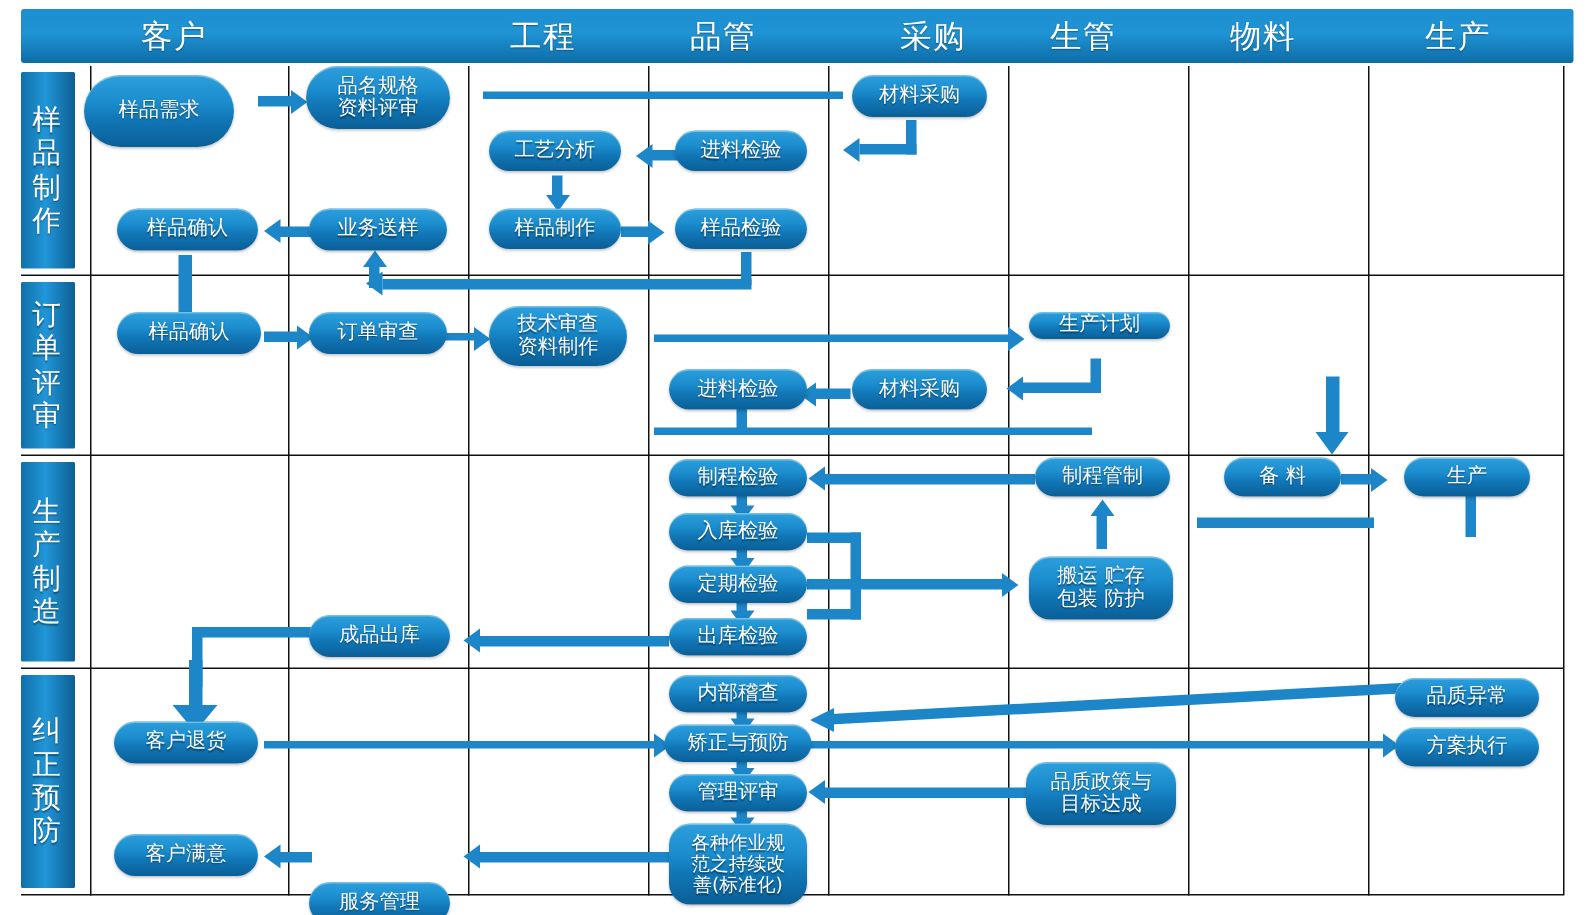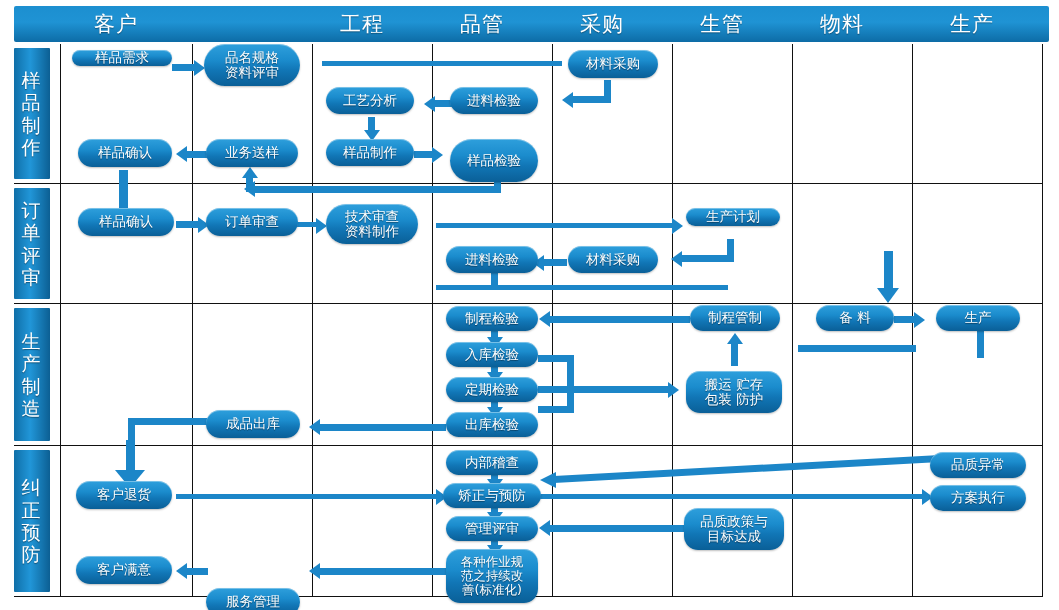--- a/index.html
+++ b/index.html
@@ -70,21 +70,21 @@
 </style>
 </head>
 <body>
 
 <div id="canvas">
 
   <div class="hdr-bar"></div>
   <div class="hdr-cell" style="left:50px;width:132px;">客户</div>
   <div class="hdr-cell" style="left:302px;width:120px;">工程</div>
   <div class="hdr-cell" style="left:422px;width:120px;">品管</div>
-  <div class="hdr-cell" style="left:542px;width:120px;">采购</div>
+  <div class="hdr-cell" style="left:562px;width:120px;">采购</div>
   <div class="hdr-cell" style="left:662px;width:120px;">生管</div>
   <div class="hdr-cell" style="left:782px;width:120px;">物料</div>
   <div class="hdr-cell" style="left:902px;width:140px;">生产</div>
 
   <div class="vline" style="left:60px;top:44px;height:553px;"></div>
   <div class="vline" style="left:192px;top:44px;height:553px;"></div>
   <div class="vline" style="left:312px;top:44px;height:553px;"></div>
   <div class="vline" style="left:432px;top:44px;height:553px;"></div>
   <div class="vline" style="left:552px;top:44px;height:553px;"></div>
   <div class="vline" style="left:672px;top:44px;height:553px;"></div>
@@ -145,30 +145,30 @@
 
   <div class="lv" style="left:494px;top:168px;height:22px;"></div>
   <div class="lh" style="left:255px;top:186px;width:246px;"></div>
   <div class="ar ar-l" style="left:244px;top:181px;"></div>
   <div class="lv" style="left:246px;top:176px;height:16px;"></div>
   <div class="ar ar-u" style="left:242px;top:167px;"></div>
 
   <div class="lv fat" style="left:119px;top:170px;height:42px;"></div>
   <div class="ar ar-d big" style="left:112px;top:208px;"></div>
 
-  <div class="node" style="left:72px;top:50px;width:100px;height:16px;text-align:right;">样品需求</div>
+  <div class="node" style="left:56px;top:50px;width:100px;height:48px;text-align:right;">样品需求</div>
   <div class="node" style="left:204px;top:44px;width:96px;height:42px;">品名规格
 资料评审</div>
   <div class="node" style="left:568px;top:50px;width:90px;height:28px;">材料采购</div>
   <div class="node" style="left:326px;top:87px;width:88px;height:27px;">工艺分析</div>
   <div class="node" style="left:450px;top:87px;width:88px;height:27px;">进料检验</div>
   <div class="node" style="left:78px;top:139px;width:94px;height:28px;">样品确认</div>
   <div class="node" style="left:206px;top:139px;width:92px;height:28px;">业务送样</div>
   <div class="node" style="left:326px;top:139px;width:88px;height:27px;">样品制作</div>
-  <div class="node" style="left:450px;top:139px;width:88px;height:43px;">样品检验</div>
+  <div class="node" style="left:450px;top:139px;width:88px;height:27px;">样品检验</div>
 
   <div class="lh" style="left:176px;top:221px;width:24px;"></div>
   <div class="ar ar-r" style="left:198px;top:217px;"></div>
 
   <div class="lh thin" style="left:296px;top:222px;width:22px;"></div>
   <div class="ar ar-r" style="left:316px;top:218px;"></div>
 
   <div class="lh thin" style="left:436px;top:223px;width:240px;"></div>
   <div class="ar ar-r" style="left:672px;top:218px;"></div>
 

